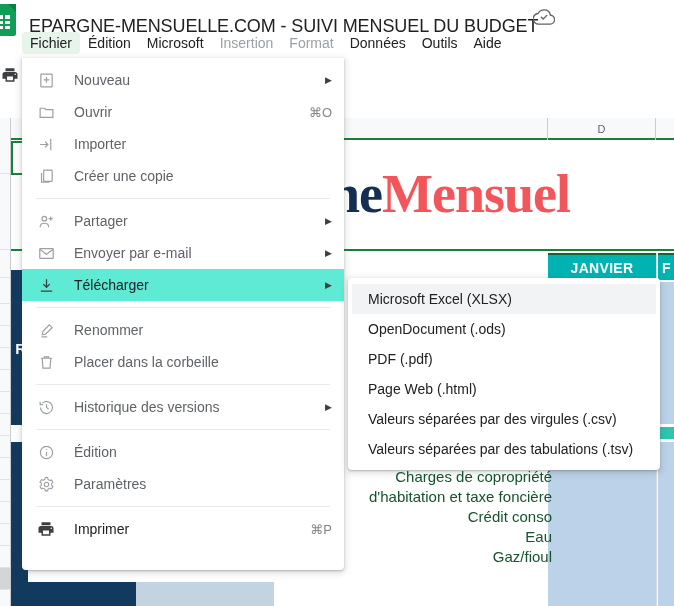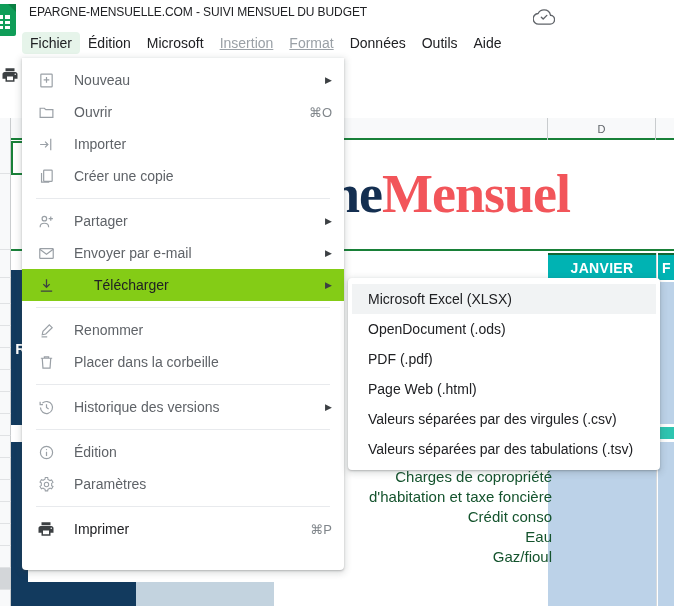--- a/index.html
+++ b/index.html
@@ -38,43 +38,43 @@
   }
   .sheets-logo .vline {
     position:absolute; left:6px; top:0; width:1.5px; height:14px; background:#0f9d58;
   }
 
   
   .titlebar {
     position: absolute; left: 0; top: 0; width: 674px; height: 30px;
   }
   .doc-title {
-    position: absolute; left: 29px; top: 5px;
-    font-size: 12px; color: #202124; white-space: nowrap;
+    position: absolute; left: 29px; top: 16px;
+    font-size: 18px; color: #202124; white-space: nowrap;
     letter-spacing: -0.1px;
     text-align: right;
   }
   .cloud-icon {
     position: absolute; left: 533px; top: 9px;
     width: 22px; height: 16px;
   }
 
   
   .menubar {
     position: absolute; left: 22px; top: 32px;
     height: 22px;
     display: flex; align-items: center;
   }
   .menu-item {
     font-size: 14px; color: #202124;
     padding: 3px 8px; border-radius: 4px;
     white-space: nowrap; cursor: default;
   }
   .menu-item.active { background: #e6f4ea; color:#202124; }
-  .menu-item.dim { color: #9aa0a6; text-decoration: underline; }
+  .menu-item.dim { color: #9aa0a6; }
 
   
   .toolbar {
     position: absolute; left: 0; top: 58px; width: 674px; height: 34px;
     background: #fff;
   }
   .tb-print {
     position: absolute; left: 0px; top: 8px; width: 20px; height: 18px;
   }
 
@@ -171,21 +171,21 @@
     background: #fff;
     border-radius: 0 0 4px 4px;
     box-shadow: 0 2px 6px 2px rgba(60,64,67,.15), 0 1px 2px rgba(60,64,67,.3);
     padding: 6px 0 6px 0;
     overflow: hidden;
   }
   .mrow {
     position: relative; height: 32px; display: flex; align-items: center;
     padding: 0 12px 0 14px; cursor: default;
   }
-  .mrow.hl { background: #84cc16; gap: 20px; }
+  .mrow.hl { background: #5eead4; }
   .mrow .mi-icon {
     width: 20px; height: 20px; flex: 0 0 20px; margin-right: 18px;
     display: flex; align-items: center; justify-content: center;
     color: #9aa0a6;
   }
   .mrow .mi-label {
     font-size: 14px; color: #5f6368; flex: 1 1 auto; white-space: nowrap;
   }
   .mrow.strong .mi-label { color: #202124; }
   .mrow.strong .mi-icon { color: #3c4043; }

